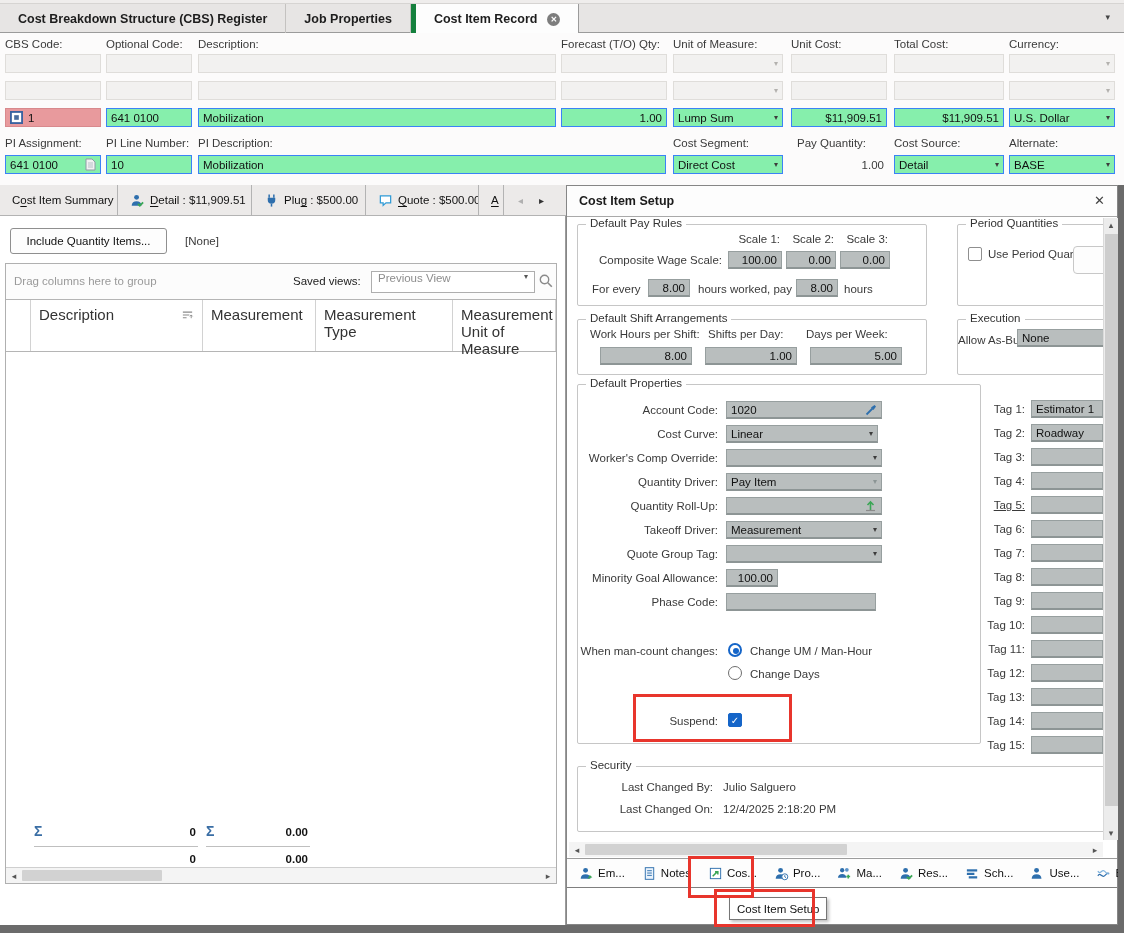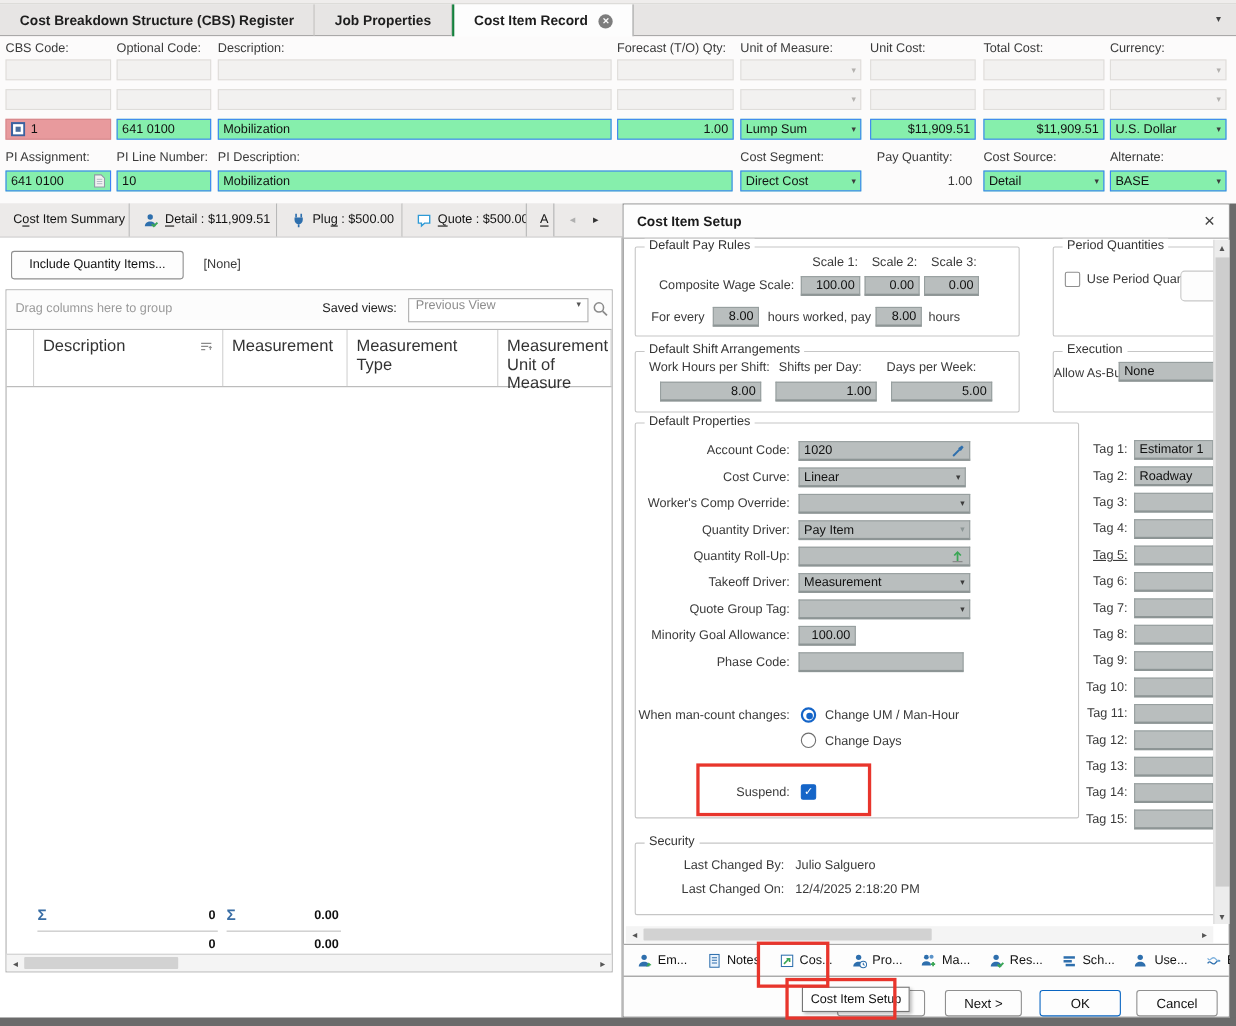--- a/index.html
+++ b/index.html
@@ -4,21 +4,21 @@
 <style>
   * { margin:0; padding:0; box-sizing:border-box; }
   html,body { width:1124px; height:933px; font-family:"Liberation Sans", sans-serif; background:#fff; }
   .window { position:relative; width:1124px; height:933px; overflow:hidden; background:#fff; }
   .abs { position:absolute; }
 
   
   .topstrip { left:0; top:0; width:1124px; height:4px; background:#efedec; border-bottom:1px solid #d6d4d2; }
   .tabbar { left:0; top:4px; width:1124px; height:29px; background:#e7e5e4; border-bottom:1px solid #9b9b9b; display:flex; }
   .wtab { height:29px; display:flex; align-items:center; padding:0 18px; font-size:12.5px; font-weight:bold; color:#1d1d1d; border-right:1px solid #c4c2c0; cursor:default; }
-  .wtab.active { background:#fdfdfd; border-right:1px solid #9b9b9b; border-left:2px solid #15803d; margin-bottom:-1px; height:30px; }
+  .wtab.active { background:#fdfdfd; border-right:1px solid #9b9b9b; border-left:5px solid #15803d; margin-bottom:-1px; height:30px; }
   .tabclose { margin-left:10px; width:13px; height:13px; border-radius:50%; background:#7d7d7d; color:#fff; font-size:8px; display:flex; align-items:center; justify-content:center; font-weight:bold; }
   .tab-chevron { right:14px; top:12px; font-size:9px; color:#444; }
 
   
   .formarea { left:0; top:33px; width:1124px; height:152px; background:#fcfbfb; }
   .flabel { position:absolute; font-size:11.5px; color:#3a3a3a; white-space:nowrap; }
   .efield, .gfield { position:absolute; height:19px; display:flex; align-items:center; padding:0 4px; font-size:11.5px; color:#111; }
   .efield { background:#f2f1f0; border:1px solid #dfddda; }
   .gfield { background:#86efac; border:1px solid #3b82f6; }
   .right { justify-content:flex-end; }
@@ -615,26 +615,20 @@
           <span>
             <svg width="15" height="15" viewBox="0 0 16 16">
               <path d="M2 10.5c2.5-4.5 4 2.5 7 0s3-4 5-2.5" stroke="#2e6fad" fill="none" stroke-width="1.3"></path>
               <path d="M2 5.5c2.5 4.5 4-2.5 7 0s3 4 5 2.5" stroke="#7fb2dd" fill="none" stroke-width="1.3"></path>
             </svg>
           </span>
           <span>Ben...</span>
         </div>
       </div>
 
-    <div class="btnrow">
-      <div class="pushbtn" style="left:194px;top:12px;width:80px;justify-content:flex-end;padding-right:18px">y</div>
-      <div class="pushbtn" style="left:292px;top:12px;width:70px">Next &gt;</div>
-      <div class="pushbtn default" style="left:378px;top:12px;width:74px">OK</div>
-      <div class="pushbtn" style="left:466px;top:12px;width:74px">Cancel</div>
-    </div>
   </div>
 
   <div class="tooltip" style="left:729px;top:897px;height:23px">Cost Item Setup</div>
   <div class="redrect" style="left:633px;top:694px;width:159px;height:48px"></div>
   <div class="redrect" style="left:688px;top:856px;width:66px;height:42px"></div>
   <div class="redrect" style="left:714px;top:889px;width:101px;height:38px"></div>
 
   <div class="abs rightbar"></div>
   <div class="abs bottombar"></div>
 </div>

